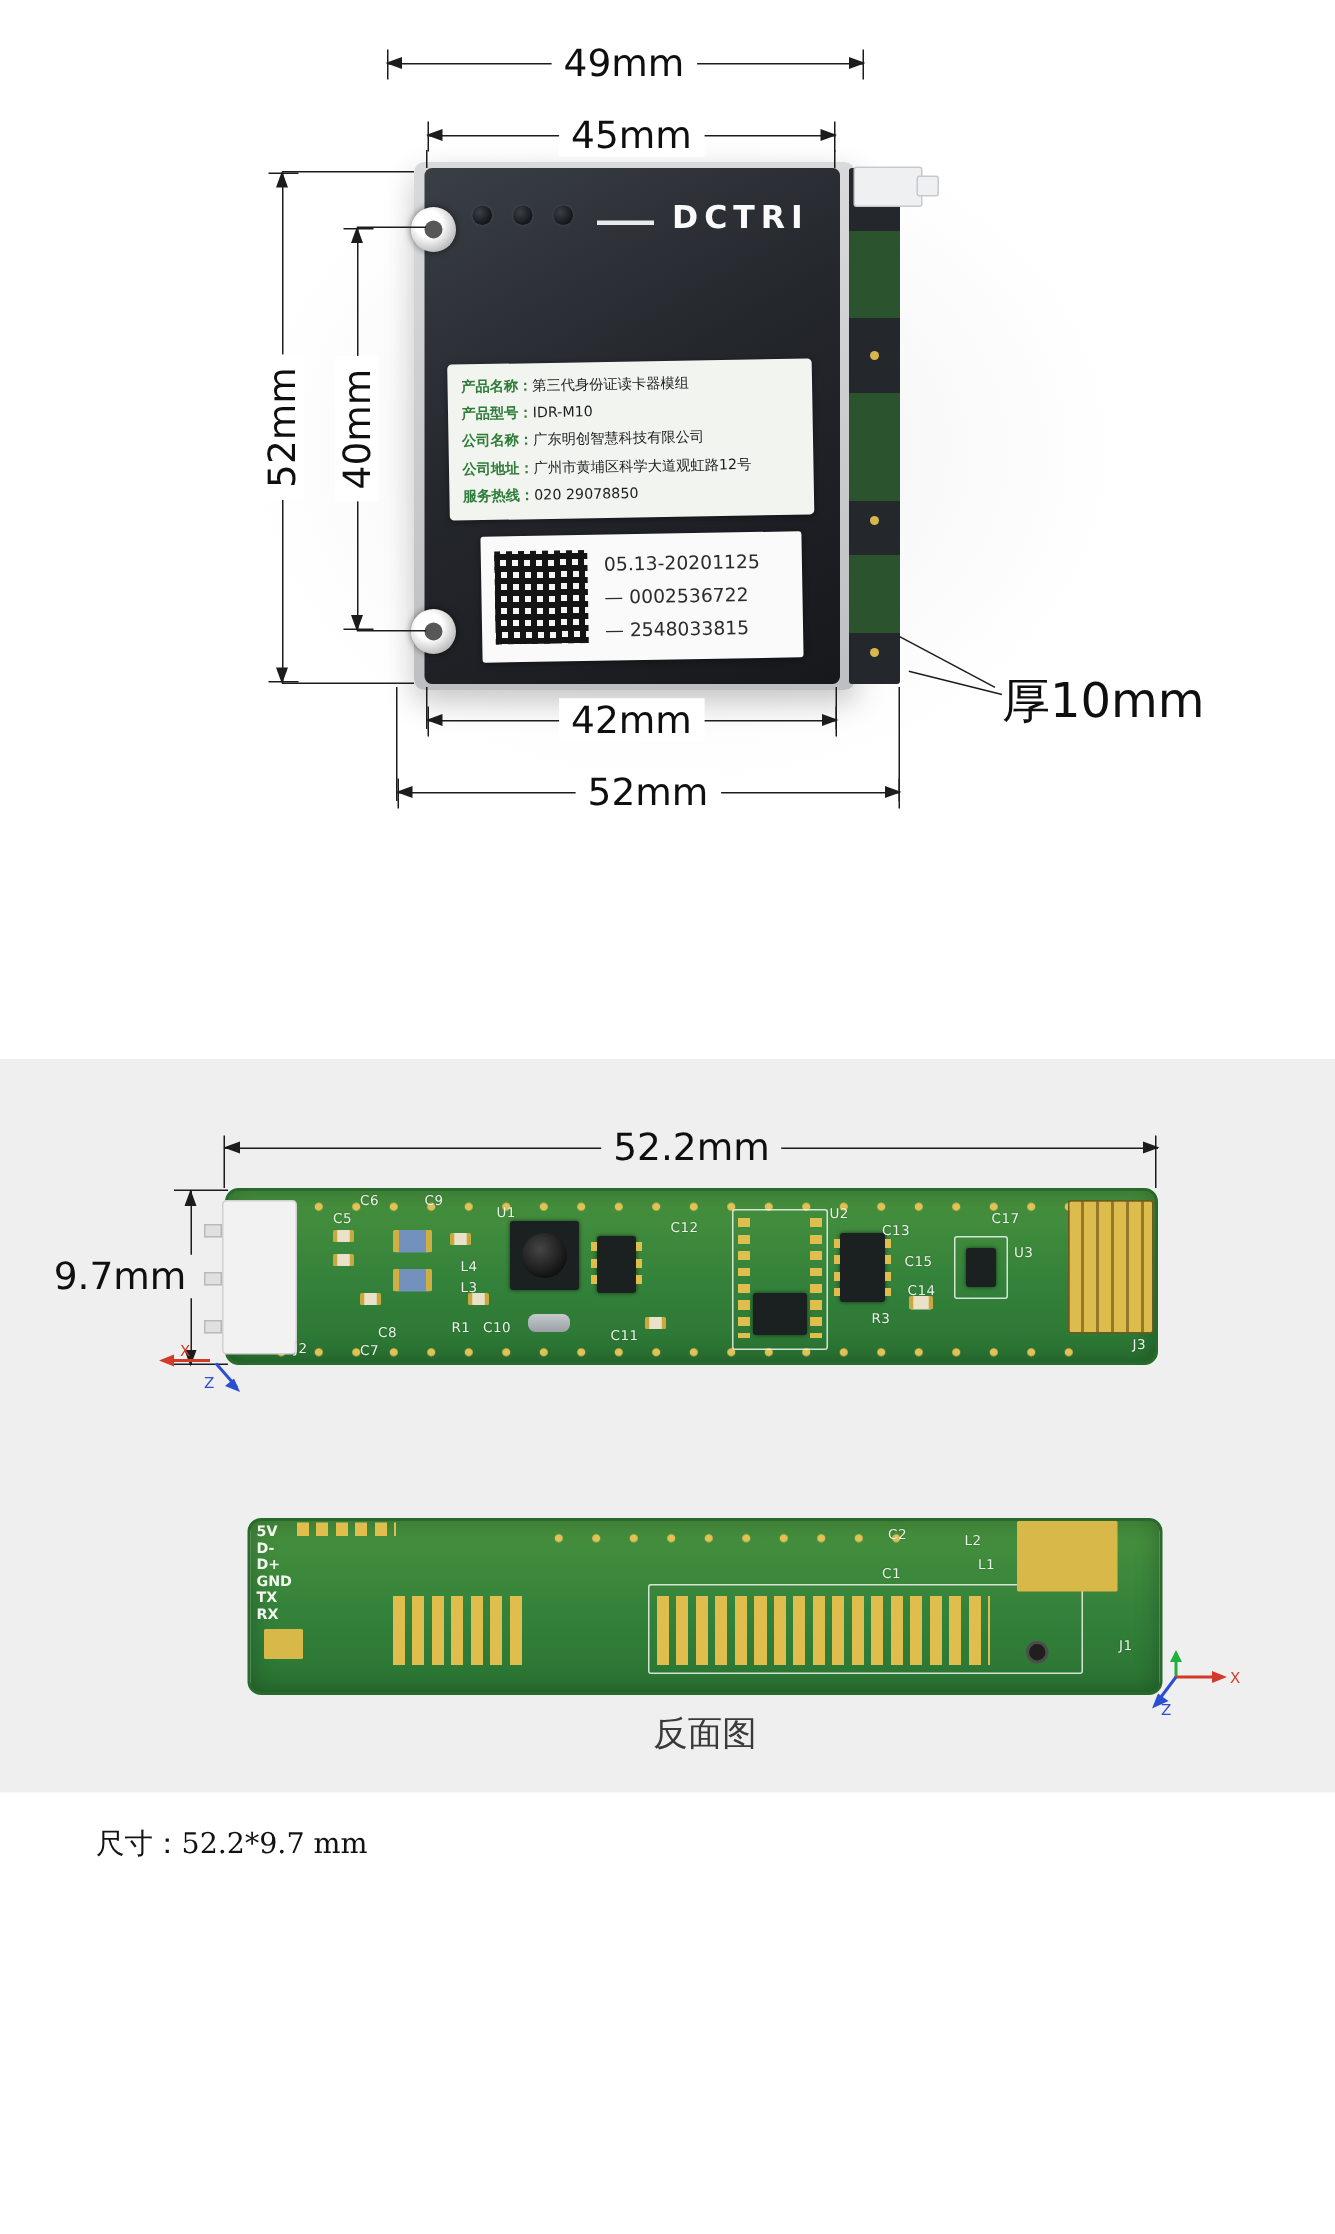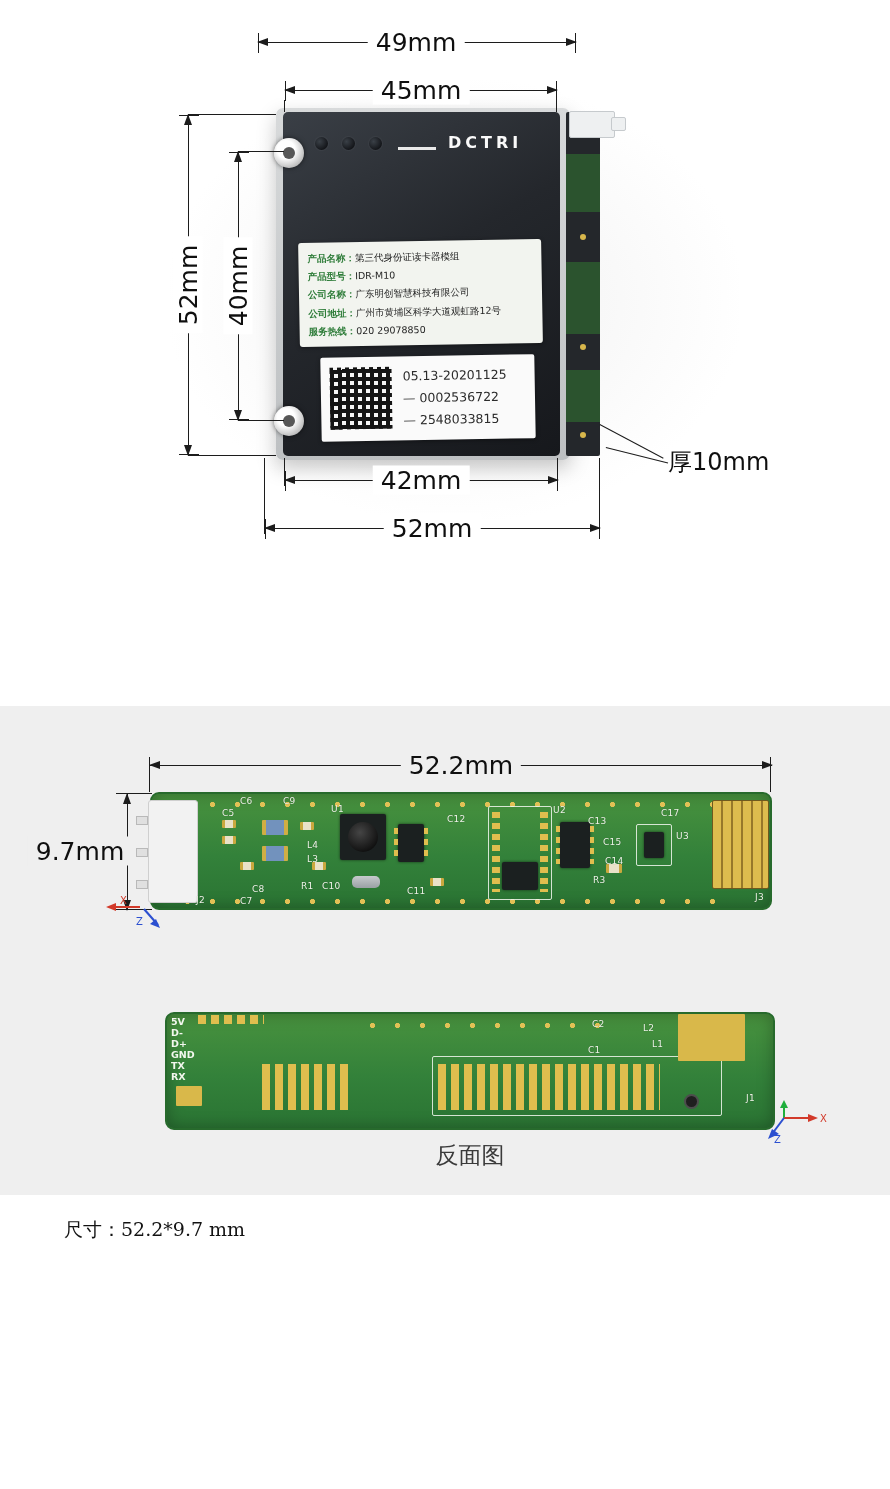--- a/index.html
+++ b/index.html
@@ -36,21 +36,21 @@
   .bracket{position:absolute;background:linear-gradient(180deg,#d8dadb,#bdc0c2);border-radius:7px;
     box-shadow:0 8px 20px rgba(0,0,0,.22)}
   .module{position:absolute;background:linear-gradient(150deg,#3a3f46 0%,#24272c 45%,#16181c 100%);border-radius:5px}
   .screw{position:absolute;width:30px;height:30px;border-radius:50%;
     background:radial-gradient(circle at 40% 38%,#ffffff 0 34%,#d8d8d8 58%,#8d8d8d 100%);
     box-shadow:0 0 5px rgba(0,0,0,.55)}
   .screw::after{content:"";position:absolute;left:9px;top:9px;width:12px;height:12px;border-radius:50%;background:#575757}
   .dot{position:absolute;width:13px;height:13px;border-radius:50%;
     background:radial-gradient(circle at 35% 35%,#3a4047,#14161a 70%);box-shadow:0 0 2px rgba(255,255,255,.15)}
   .logo-line{position:absolute;background:#e9e9e9}
-  .brand{position:absolute;font-weight:bold;font-size:16px;letter-spacing:4px;color:#fafafa}
+  .brand{position:absolute;font-weight:bold;font-size:21px;letter-spacing:4px;color:#fafafa}
   .info-label{position:absolute;background:#f2f4ef;border-radius:3px;transform:rotate(-1deg);
     padding:7px 9px;box-shadow:0 1px 4px rgba(0,0,0,.4)}
   .info-row{display:flex;font-size:9.5px;line-height:1.92;white-space:nowrap}
   .info-name{color:#2f7d3a;font-weight:bold}
   .info-val{color:#1e1e1e}
   .bc-box{position:absolute;background:#fafafa;border-radius:2px;transform:rotate(-1deg);
     box-shadow:0 1px 4px rgba(0,0,0,.4)}
   .qr{position:absolute;left:9px;top:10px;width:62px;height:62px;
     background:repeating-linear-gradient(0deg,#141414 0 4px,transparent 4px 8px),
                repeating-linear-gradient(90deg,#141414 0 4px,#f5f5f5 4px 8px)}
@@ -206,21 +206,21 @@
       <span class="ah-r"></span>
       <span class="tick l"></span>
       <span class="tick r"></span>
   </div>
   <div class="dim-label" style="left:432px;top:528px">52mm</div>
   <div class="ext extv" style="left:264px;top:458px;height:76px"></div>
   <div class="ext extv" style="left:599px;top:458px;height:76px"></div>
 
   <div class="pointer" style="left:600px;top:424px;width:72px;transform:rotate(28deg)"></div>
   <div class="pointer" style="left:606px;top:447px;width:64px;transform:rotate(14deg)"></div>
-  <div class="abs" style="left:668px;top:446px;font-size:24px;color:#0f0f0f">厚10mm</div>
+  <div class="abs" style="left:668px;top:446px;font-size:32px;color:#0f0f0f">厚10mm</div>
 
 
   <div class="panel" style="left:0;top:706px;width:890px;height:489px"></div>
 
   <div class="dimline-h" style="left:150px;top:765px;width:622px">
     <span class="ah-l"></span>
       <span class="ah-r"></span>
   </div>
   <div class="ext extv" style="left:149px;top:757px;height:35px"></div>
   <div class="ext extv" style="left:770px;top:757px;height:35px"></div>
@@ -271,21 +271,21 @@
   <span class="silk" style="left:283px;top:797px">C9</span>
   <span class="silk" style="left:222px;top:809px">C5</span>
   <span class="silk" style="left:331px;top:805px">U1</span>
   <span class="silk" style="left:447px;top:815px">C12</span>
   <span class="silk" style="left:553px;top:806px">U2</span>
   <span class="silk" style="left:588px;top:817px">C13</span>
   <span class="silk" style="left:603px;top:838px">C15</span>
   <span class="silk" style="left:605px;top:857px">C14</span>
   <span class="silk" style="left:661px;top:809px">C17</span>
   <span class="silk" style="left:676px;top:832px">U3</span>
-  <span class="silk" style="left:593px;top:876px">R3</span>
+  <span class="silk" style="left:581px;top:876px">R3</span>
   <span class="silk" style="left:301px;top:882px">R1</span>
   <span class="silk" style="left:322px;top:882px">C10</span>
   <span class="silk" style="left:407px;top:887px">C11</span>
   <span class="silk" style="left:252px;top:885px">C8</span>
   <span class="silk" style="left:240px;top:897px">C7</span>
   <span class="silk" style="left:307px;top:841px">L4</span>
   <span class="silk" style="left:307px;top:855px">L3</span>
   <span class="silk" style="left:196px;top:896px">J2</span>
   <span class="silk" style="left:755px;top:893px">J3</span>
 

